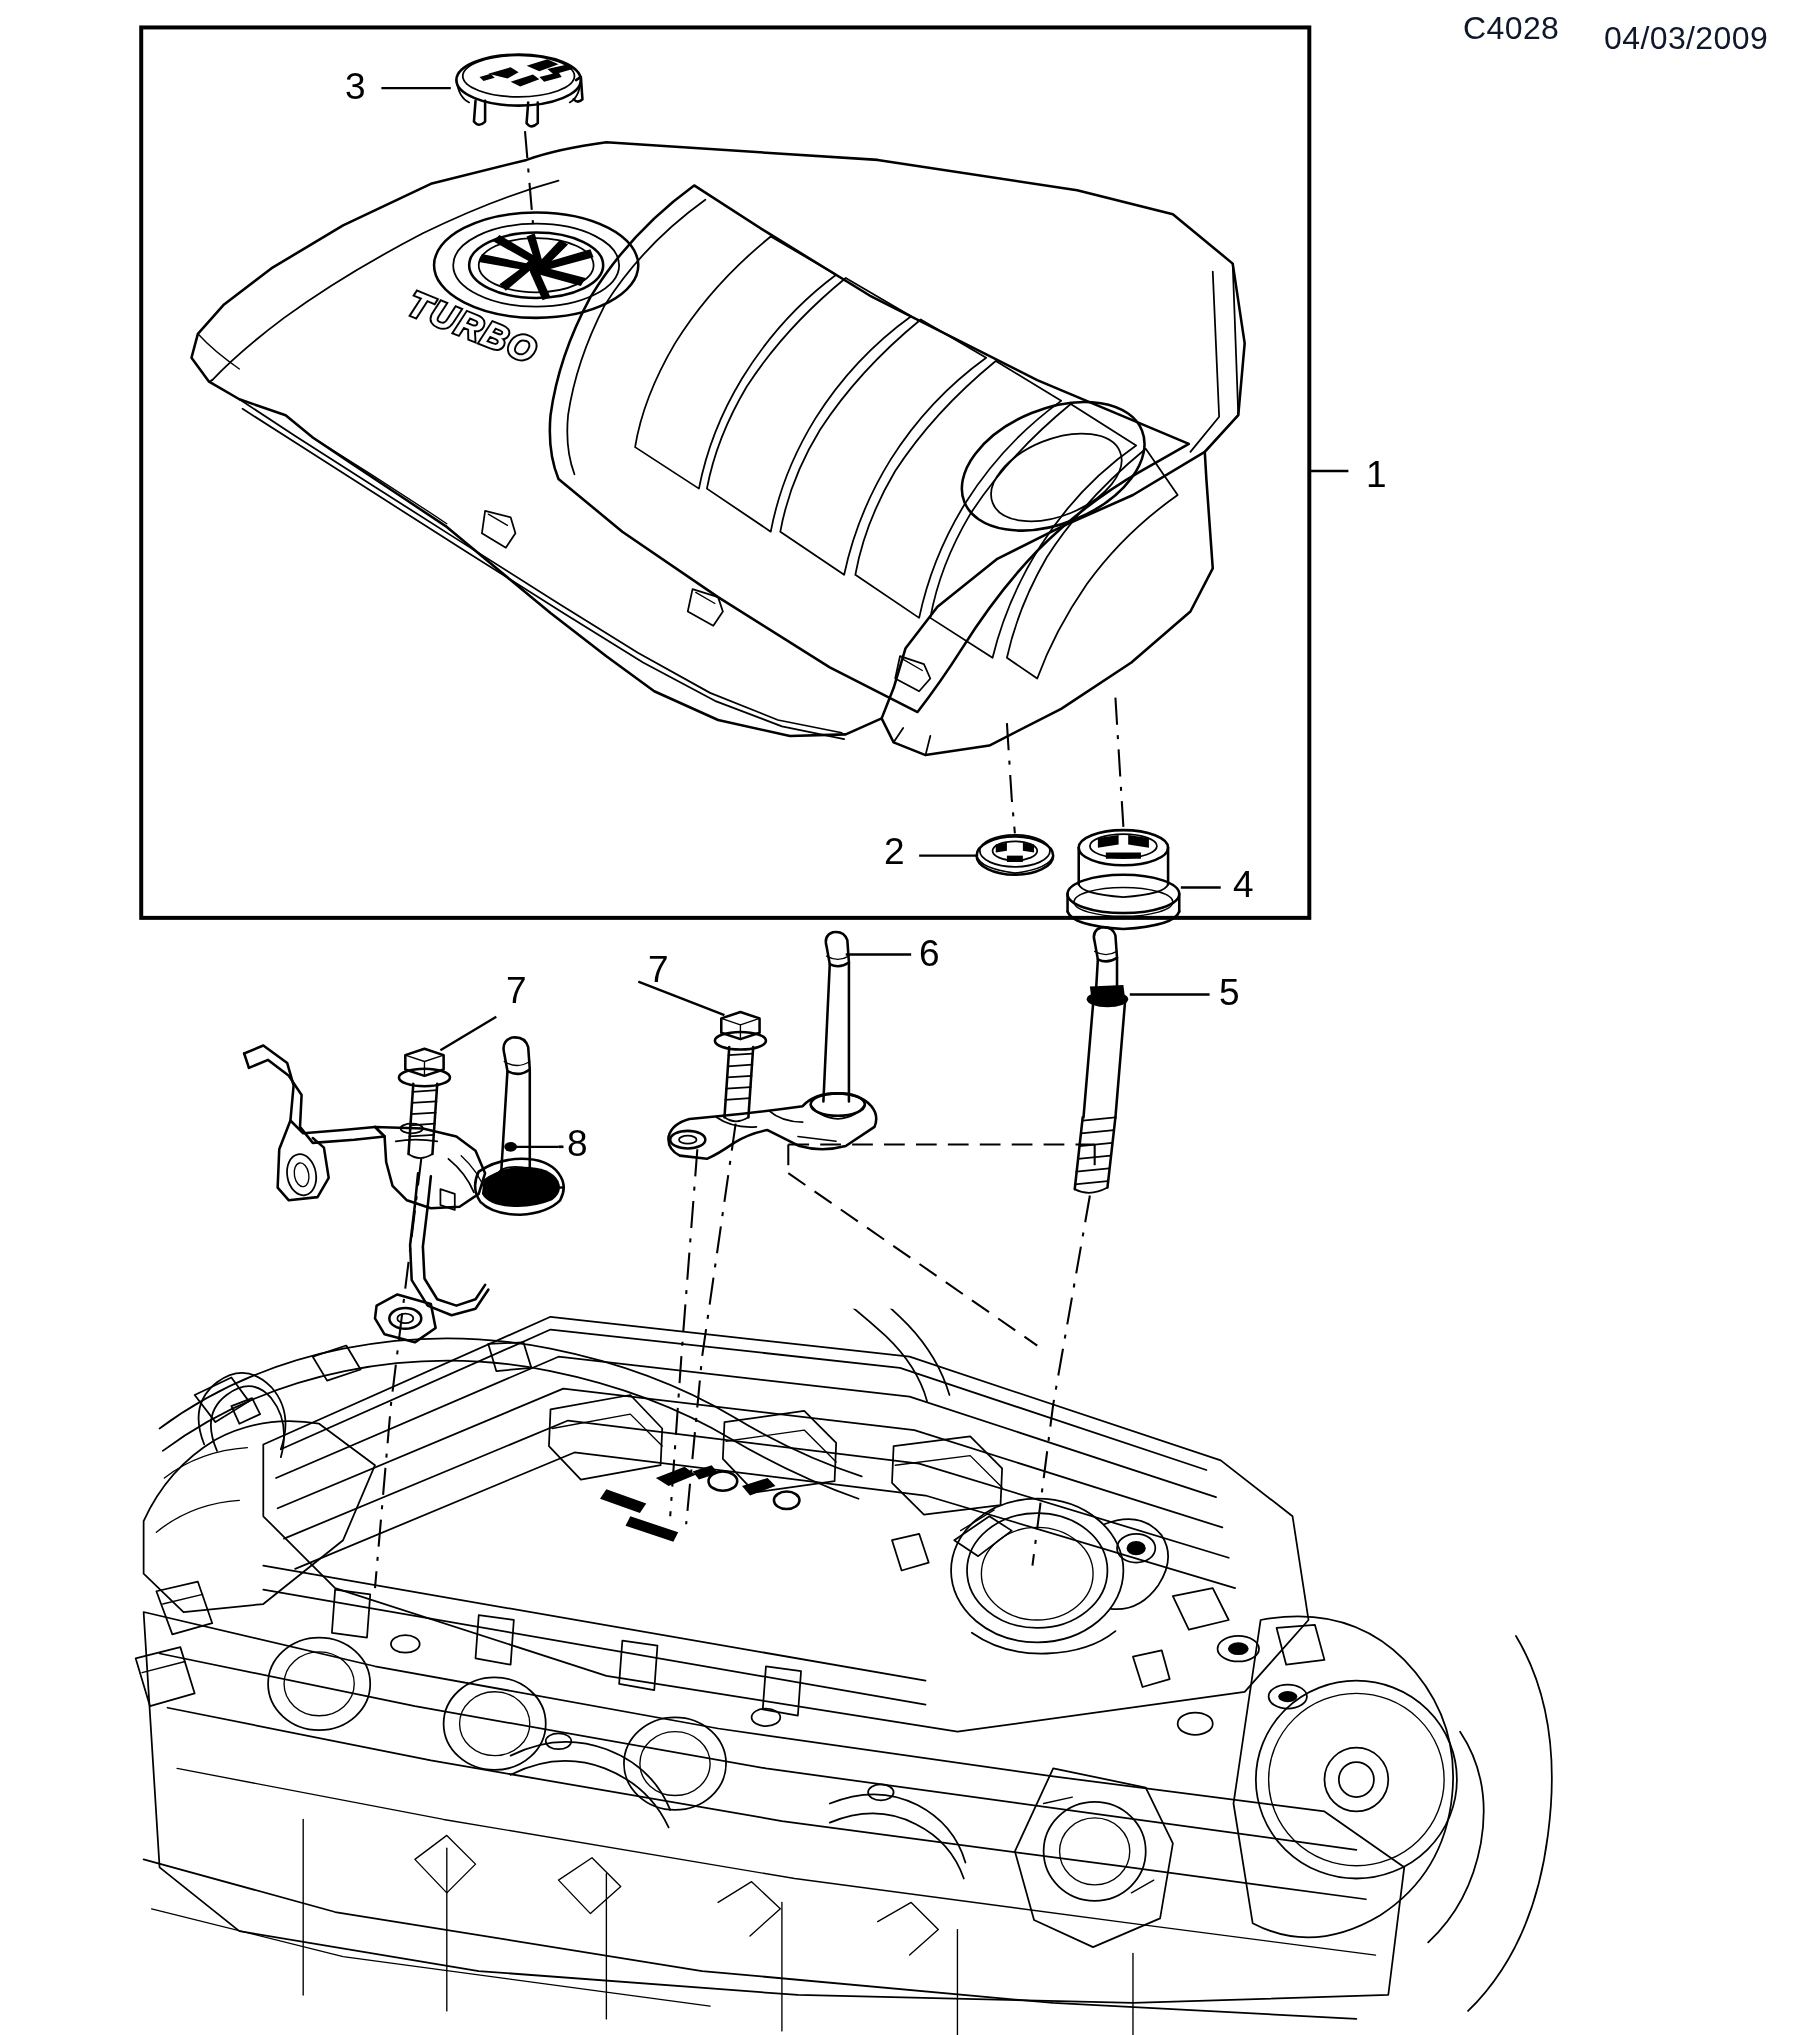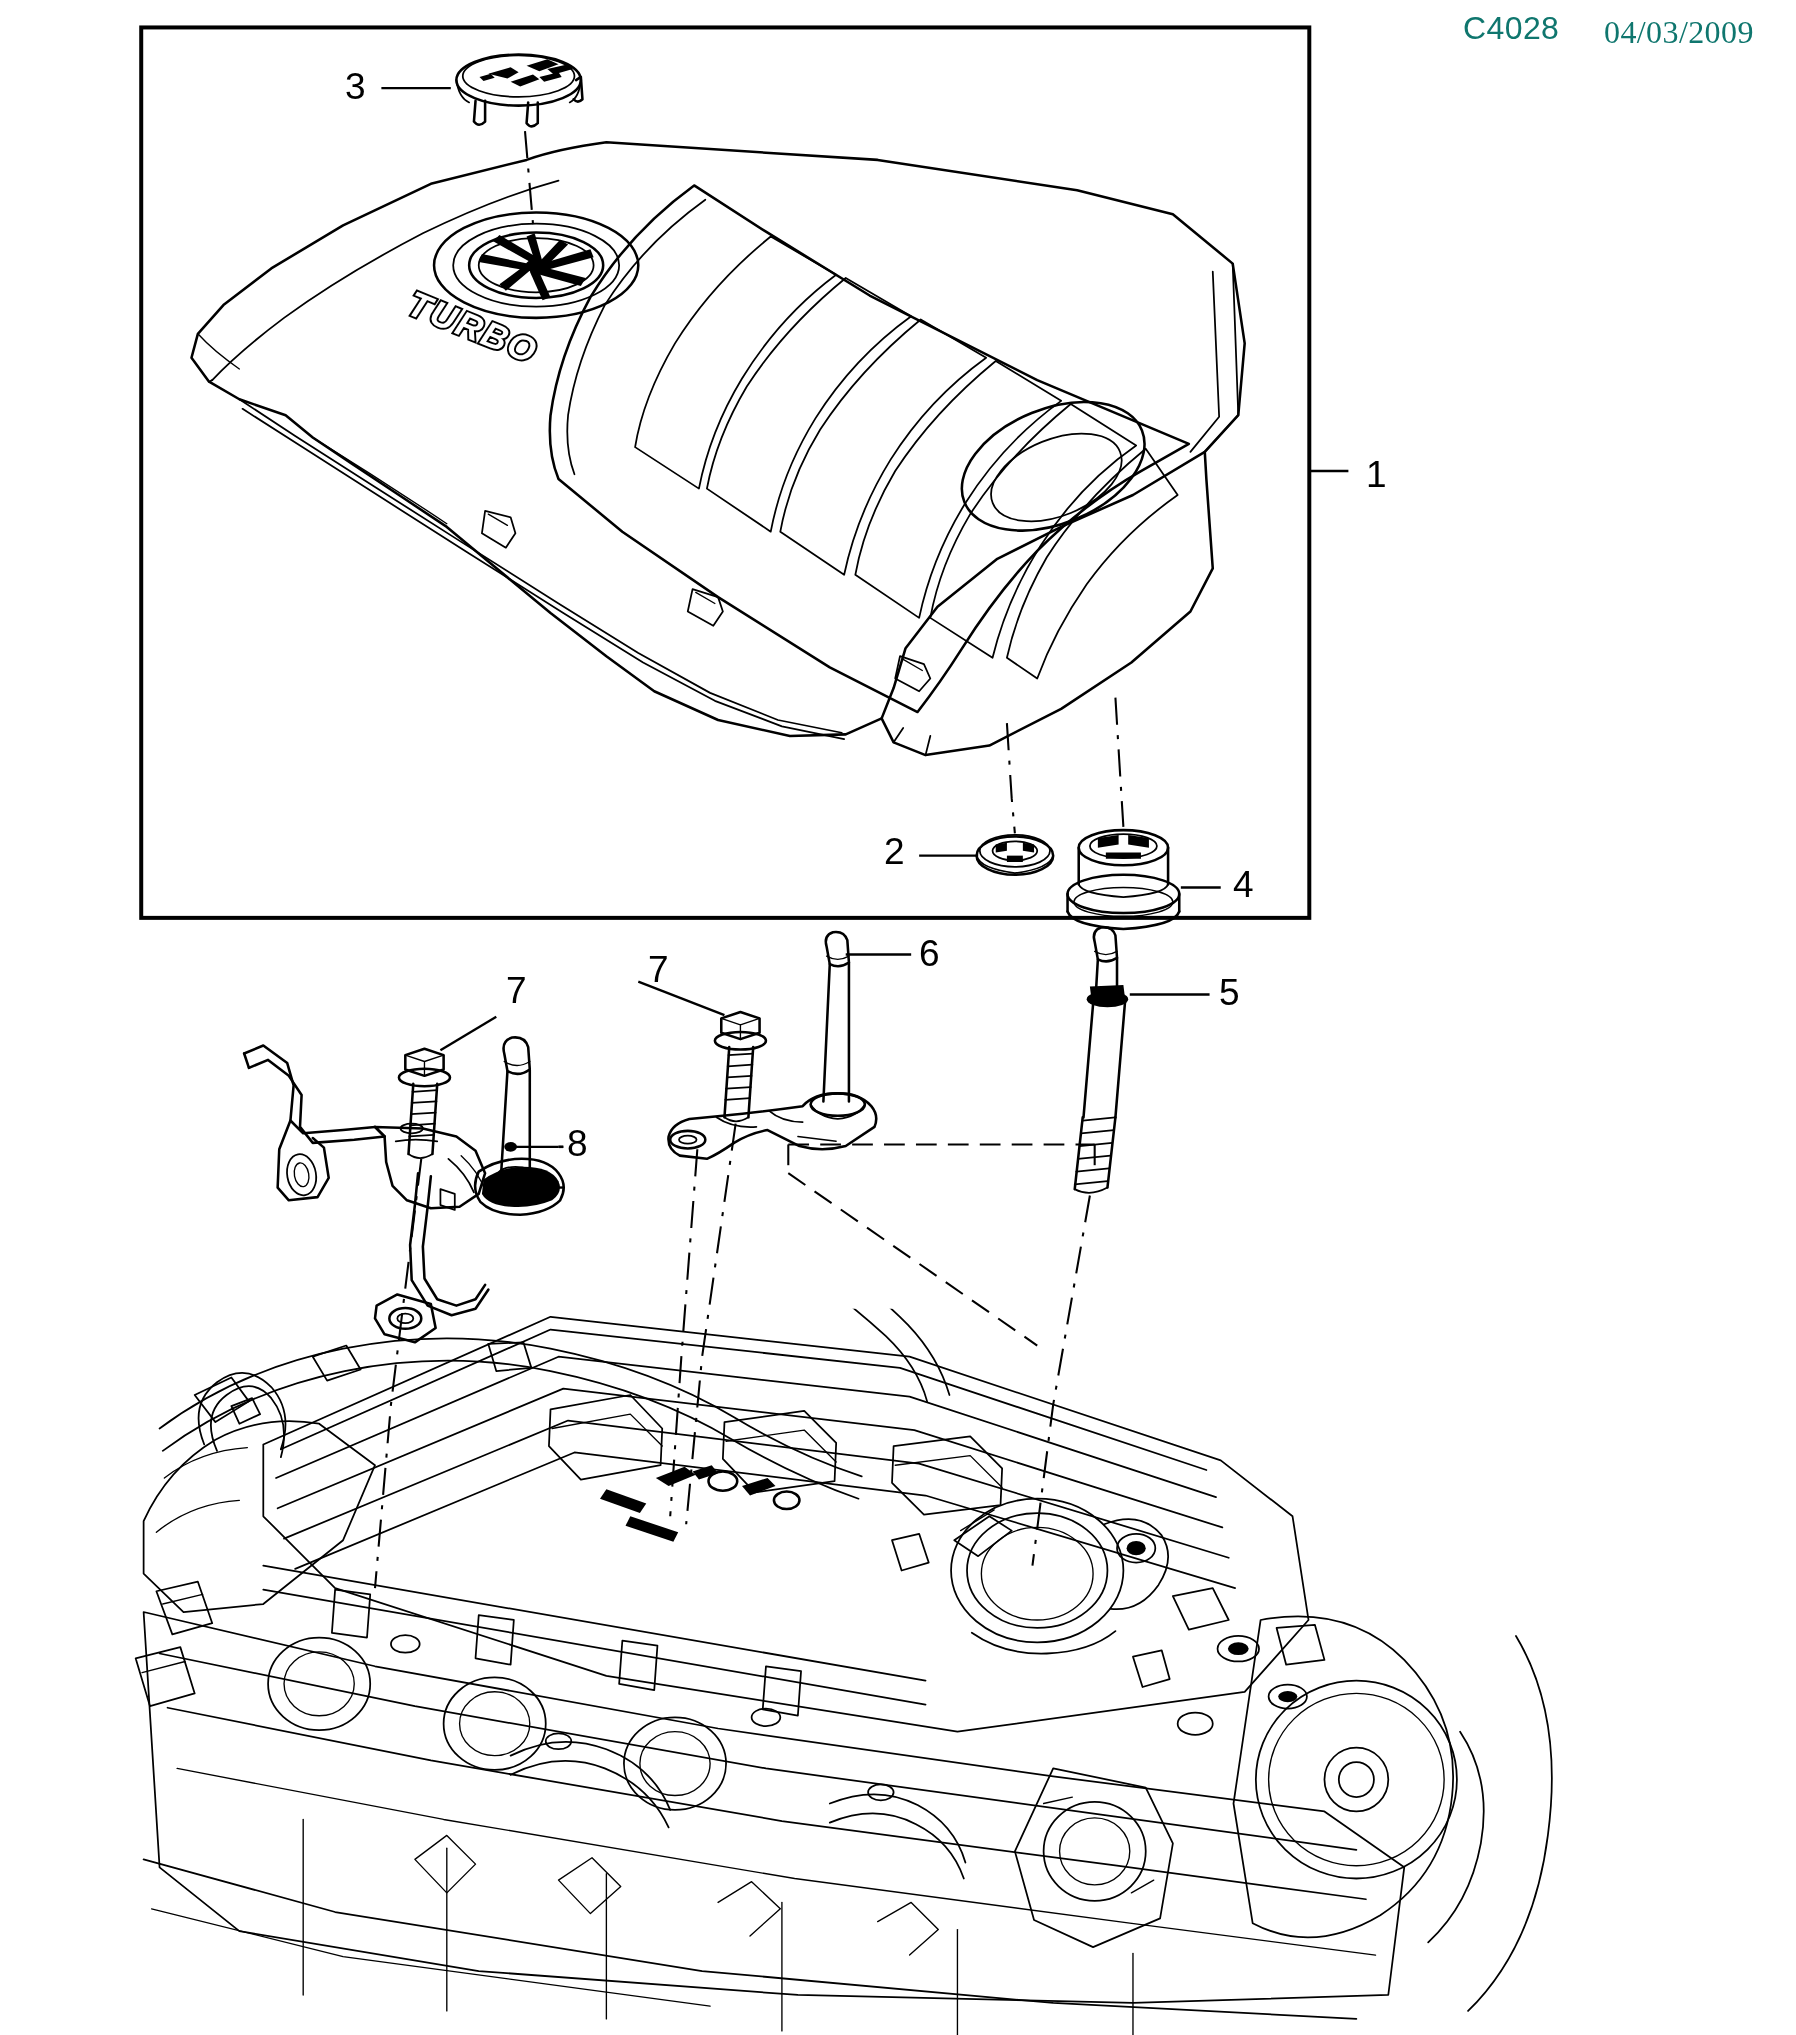--- a/index.html
+++ b/index.html
@@ -23,26 +23,26 @@
     position: absolute;
     left: 0;
     top: 0;
     width: 1796px;
     height: 2036px;
   }
   .hdr {
     position: absolute;
     font-size: 32px;
     letter-spacing: 0.4px;
-    color: #0f766e;
+    color: #0f172a;
     white-space: nowrap;
     font-family: "Liberation Sans", sans-serif;
   }
   #hdr-code { left: 1463px; top: 9.6px; }
-  #hdr-date { left: 1604px; top: 14px; font-family: Liberation Serif, serif; }
+  #hdr-date { left: 1604px; top: 20px; }
 
   .callout {
     position: absolute;
     font-size: 37px;
     color: #000;
     font-family: "Liberation Sans", sans-serif;
     line-height: 1;
     white-space: nowrap;
   }
   

